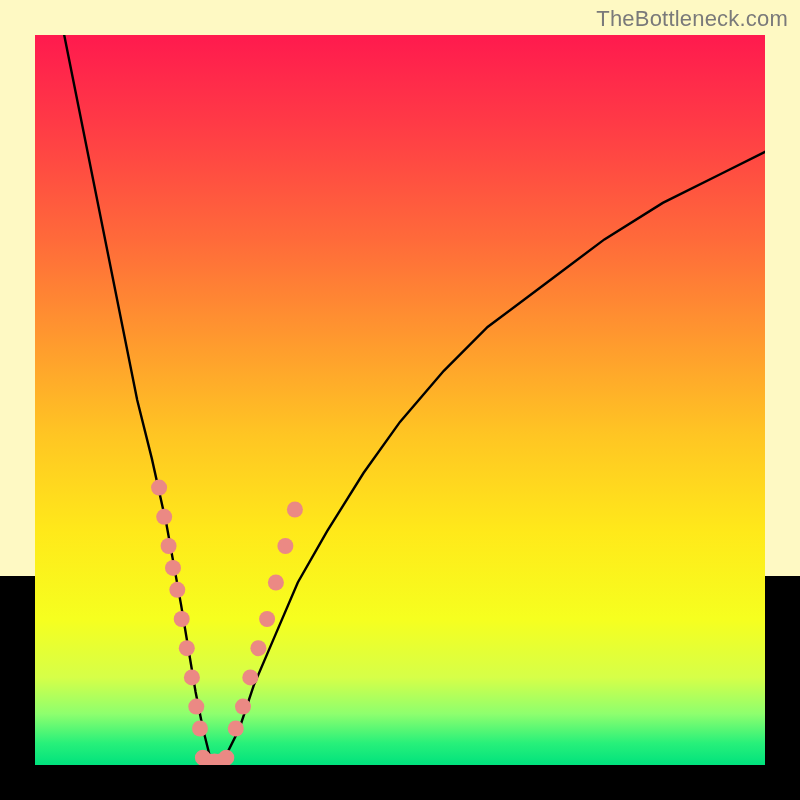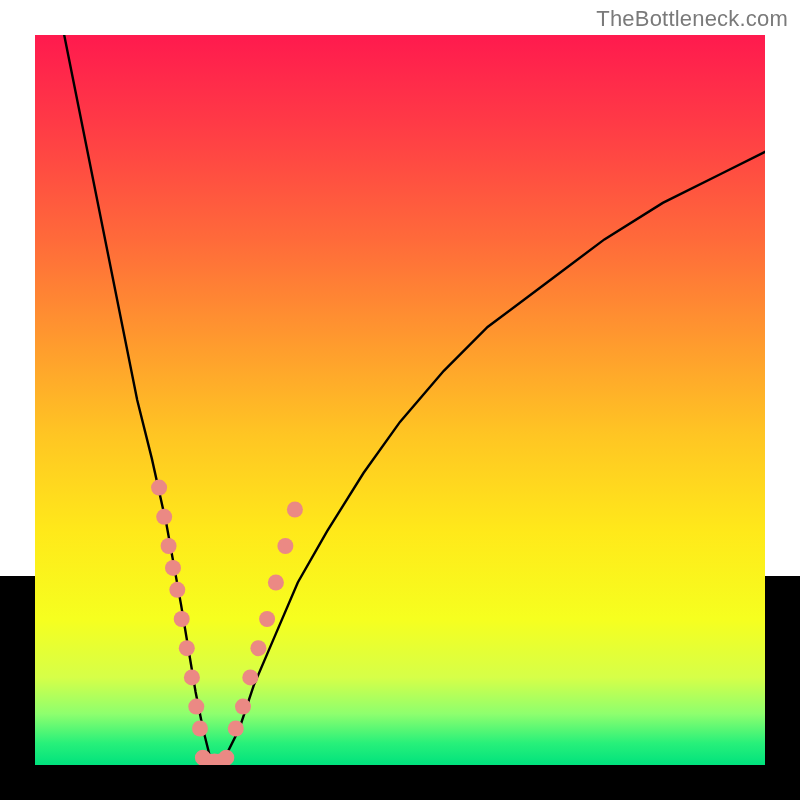--- a/index.html
+++ b/index.html
@@ -8,21 +8,21 @@
     width: 800px;
     height: 800px;
     overflow: hidden;
     background: #000;
     font-family: Arial, Helvetica, sans-serif;
   }
   .frame {
     position: relative;
     width: 800px;
     height: 576px;
-    background: #ffffff;
+    background: #fef9c3;
   }
   .plot {
     position: absolute;
     left: 35px;
     top: 35px;
     width: 730px;
     height: 730px;
     background: linear-gradient(
       to bottom,
       #ff1a4e 0%,

